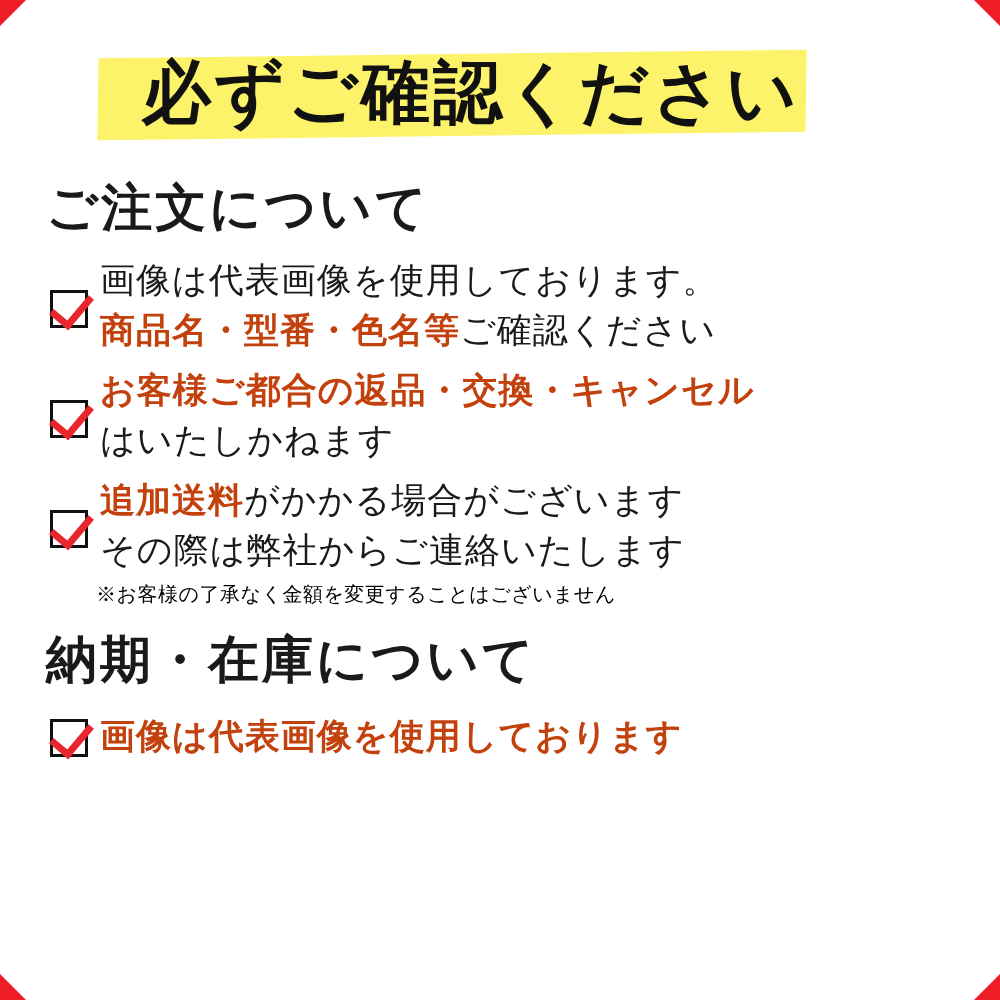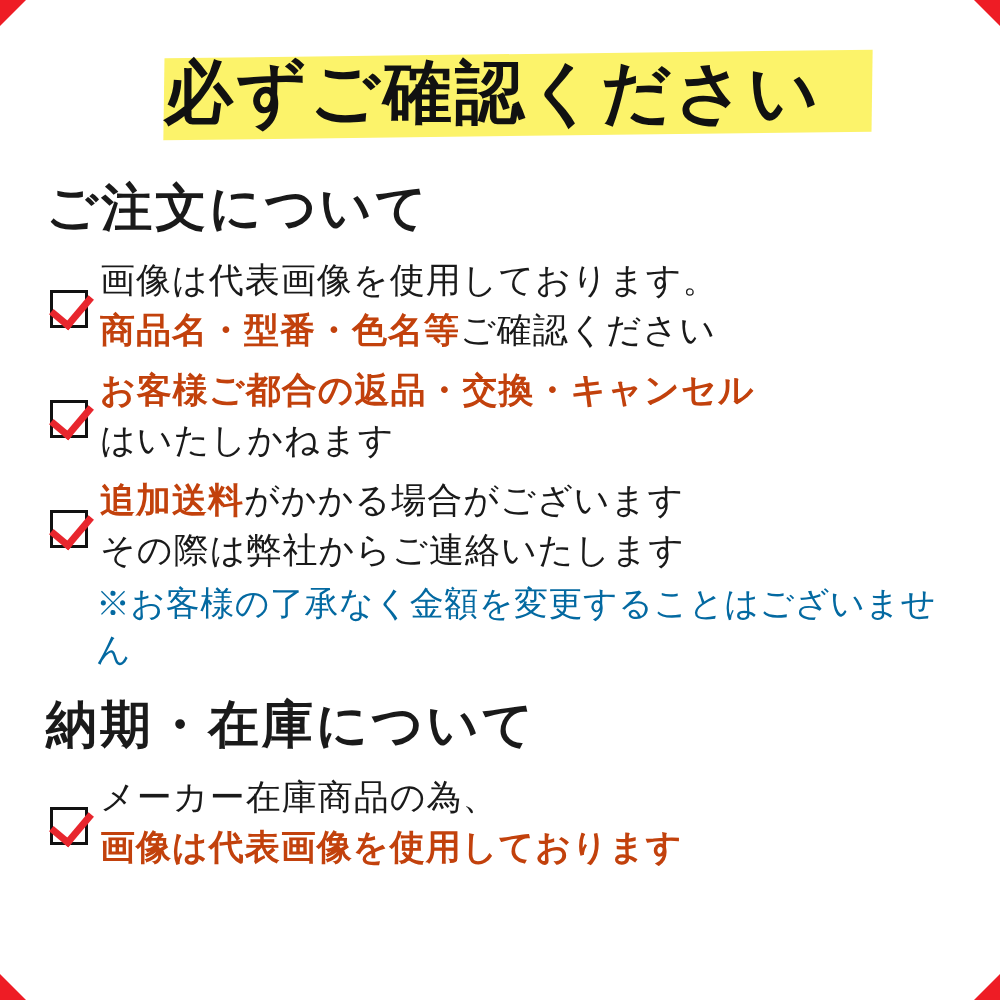--- a/index.html
+++ b/index.html
@@ -47,22 +47,23 @@
     position: absolute;
     inset: 0;
     padding: 34px 44px 20px 44px;
     box-sizing: border-box;
   }
 
   
   .headline-wrap {
     position: relative;
     height: 112px;
-    margin-left: 120px;
+    margin-left: 54px;
     margin-top: 6px;
+    padding-left: 44px;
   }
   .headline-hl {
     position: absolute;
     left: 0;
     top: 14px;
     width: 708px;
     height: 82px;
     background: #fcf36a;
     transform: skewX(-1.5deg) rotate(-0.7deg);
   }
@@ -130,22 +131,22 @@
   }
   .item-text .blk-bold {
     color: #1a1a1a;
   }
   .line2 {
     display: block;
     margin-top: 4px;
   }
   .note {
     font-family: "DejaVu Serif", serif;
-    font-size: 34px;
-    color: #0369a1;
+    font-size: 20px;
+    color: #000000;
     letter-spacing: 0.5px;
     margin: 8px 0 0 52px;
   }
 </style>
 </head>
 <body>
 
 <div class="corner corner-tl"></div>
 <div class="corner corner-tr"></div>
 <div class="corner corner-bl"></div>
@@ -185,19 +186,18 @@
       <span class="line2 blk-bold">その際は弊社からご連絡いたします</span>
     </span>
   </div>
   <div class="note">※お客様の了承なく金額を変更することはございません</div>
 
   <div class="section-title second">納期・在庫について</div>
 
   <div class="item">
     <span class="check"></span>
     <span class="item-text">
-      <span class="blk-bold">メーカー在庫商品の為、</span>
       <span class="line2 red">画像は代表画像を使用しております</span>
     </span>
   </div>
 
 
 </div>
 
 </body></html>

